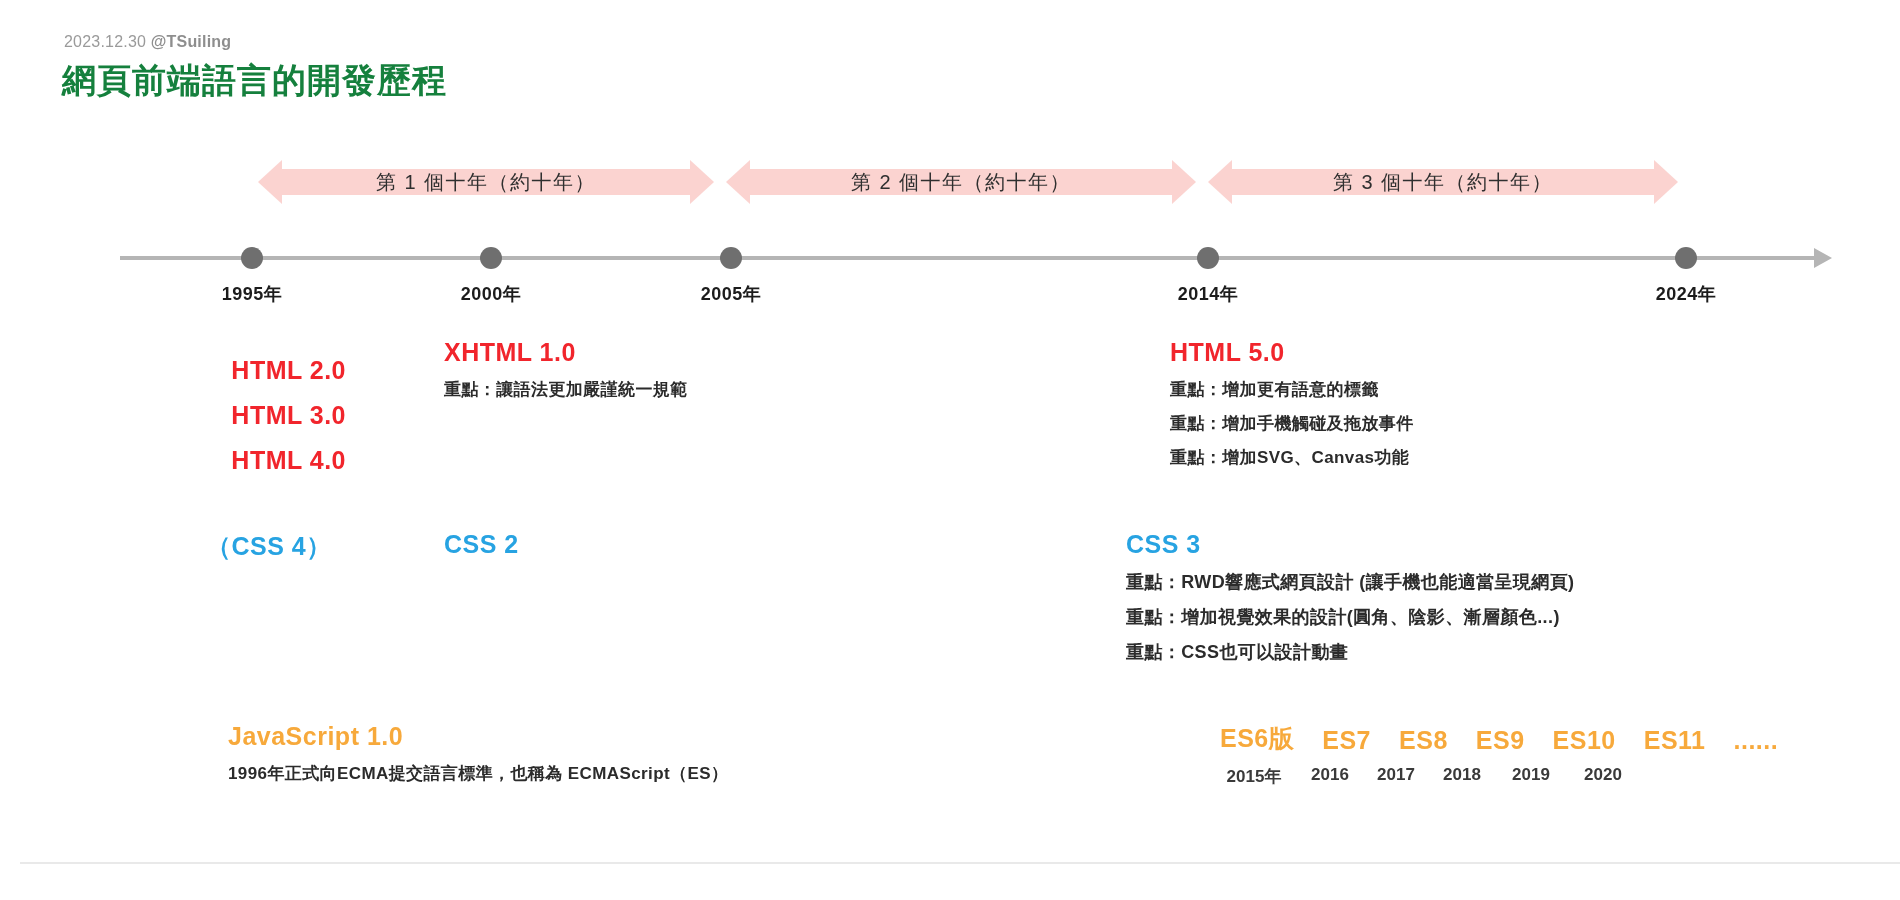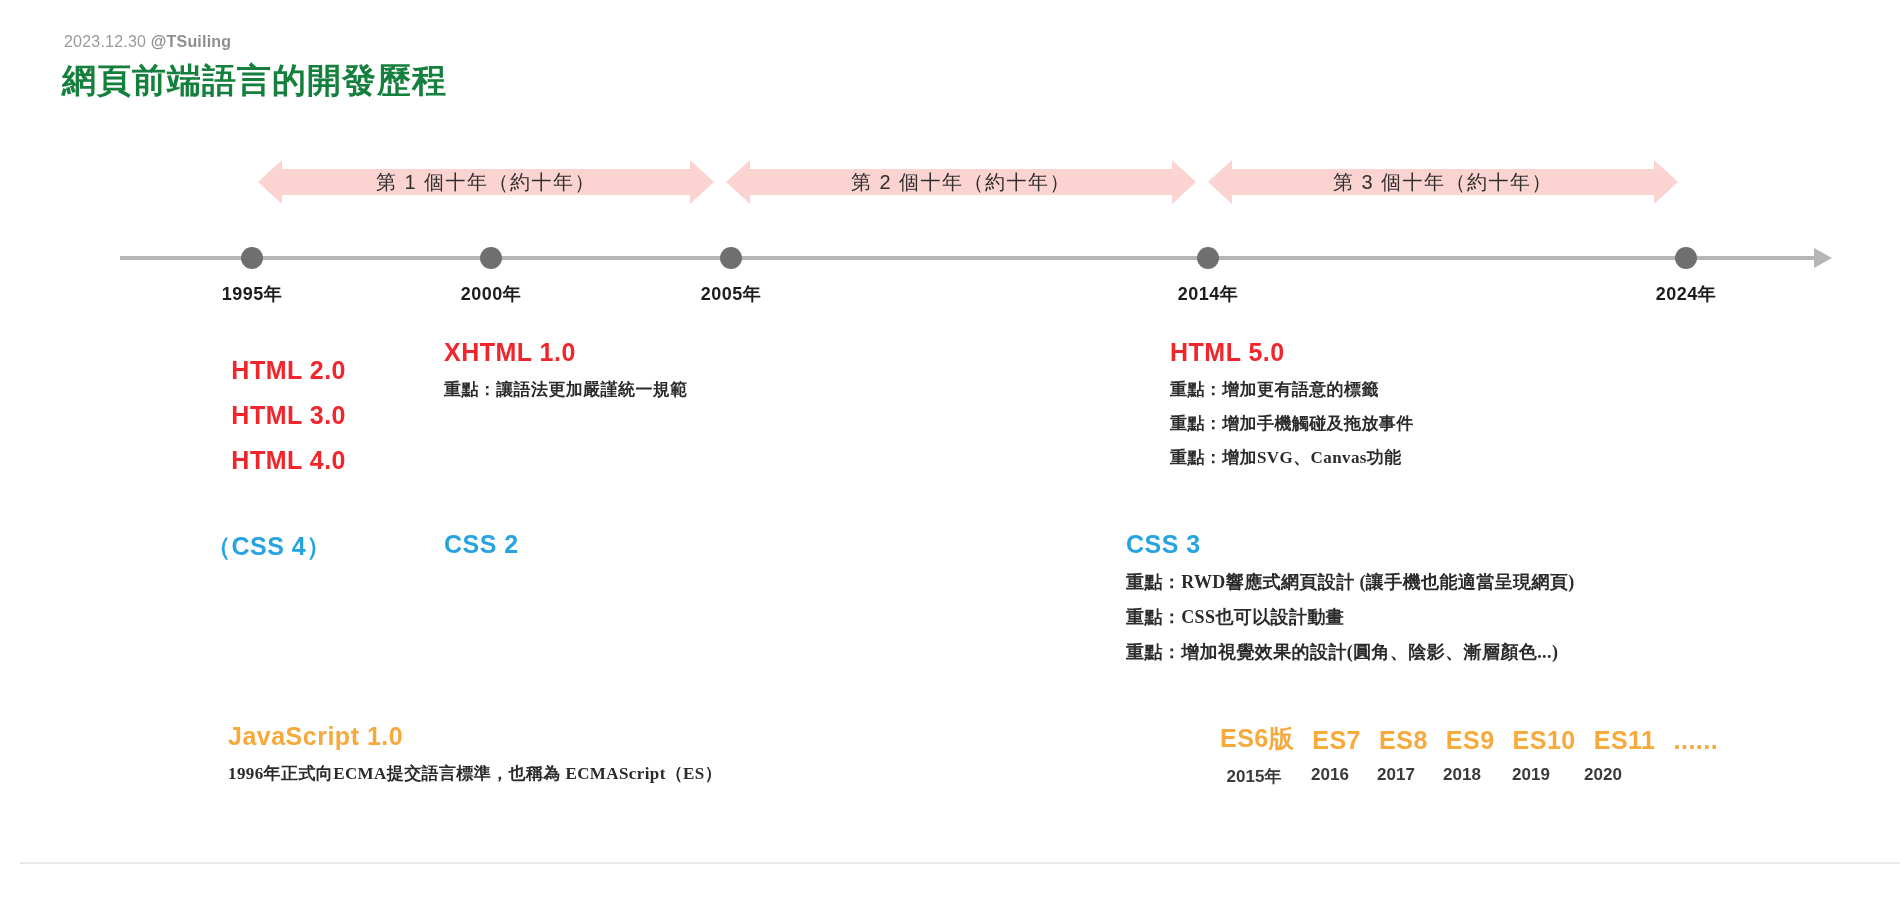--- a/index.html
+++ b/index.html
@@ -101,31 +101,30 @@
   .hd.html { color: #f1252c; }
   .hd.css  { color: #27a3e2; }
   .hd.js   { color: #f7a93b; }
   .note {
     font-size: 17px;
     font-weight: bold;
     color: #2b2b2b;
     white-space: nowrap;
     letter-spacing: 0.4px;
     margin-top: 11px;
-    font-family: Liberation Serif, serif;
   }
   .note.sm { font-size: 18px; }
 
   .html-stack div { margin-bottom: 16px; }
   .html-stack div:last-child { margin-bottom: 0; }
 
   .es-row {
     display: flex;
     align-items: flex-end;
-    gap: 18px;
+    gap: 28px;
     white-space: nowrap;
   }
   .es-row .es {
     font-size: 25px;
     font-weight: bold;
     color: #f7a93b;
     letter-spacing: 0.5px;
   }
   .es-years {
     display: flex;
@@ -219,22 +218,22 @@
     <div class="hd css">（CSS 4）</div>
   </div>
 
   <div class="col" style="left:424px; top:530px;">
     <div class="hd css">CSS 2</div>
   </div>
 
   <div class="col" style="left:1106px; top:530px;">
     <div class="hd css">CSS 3</div>
     <div class="note sm">重點：RWD響應式網頁設計 (讓手機也能適當呈現網頁)</div>
+    <div class="note sm">重點：增加視覺效果的設計(圓角、陰影、漸層顏色...)</div>
     <div class="note sm">重點：CSS也可以設計動畫</div>
-    <div class="note sm">重點：增加視覺效果的設計(圓角、陰影、漸層顏色...)</div>
   </div>
 
   <div class="col" style="left:208px; top:722px;">
     <div class="hd js">JavaScript 1.0</div>
     <div class="note">1996年正式向ECMA提交語言標準，也稱為 ECMAScript（ES）</div>
   </div>
 
   <div class="col" style="left:1200px; top:722px;">
     <div class="es-row">
       <div class="es">ES6版</div>

